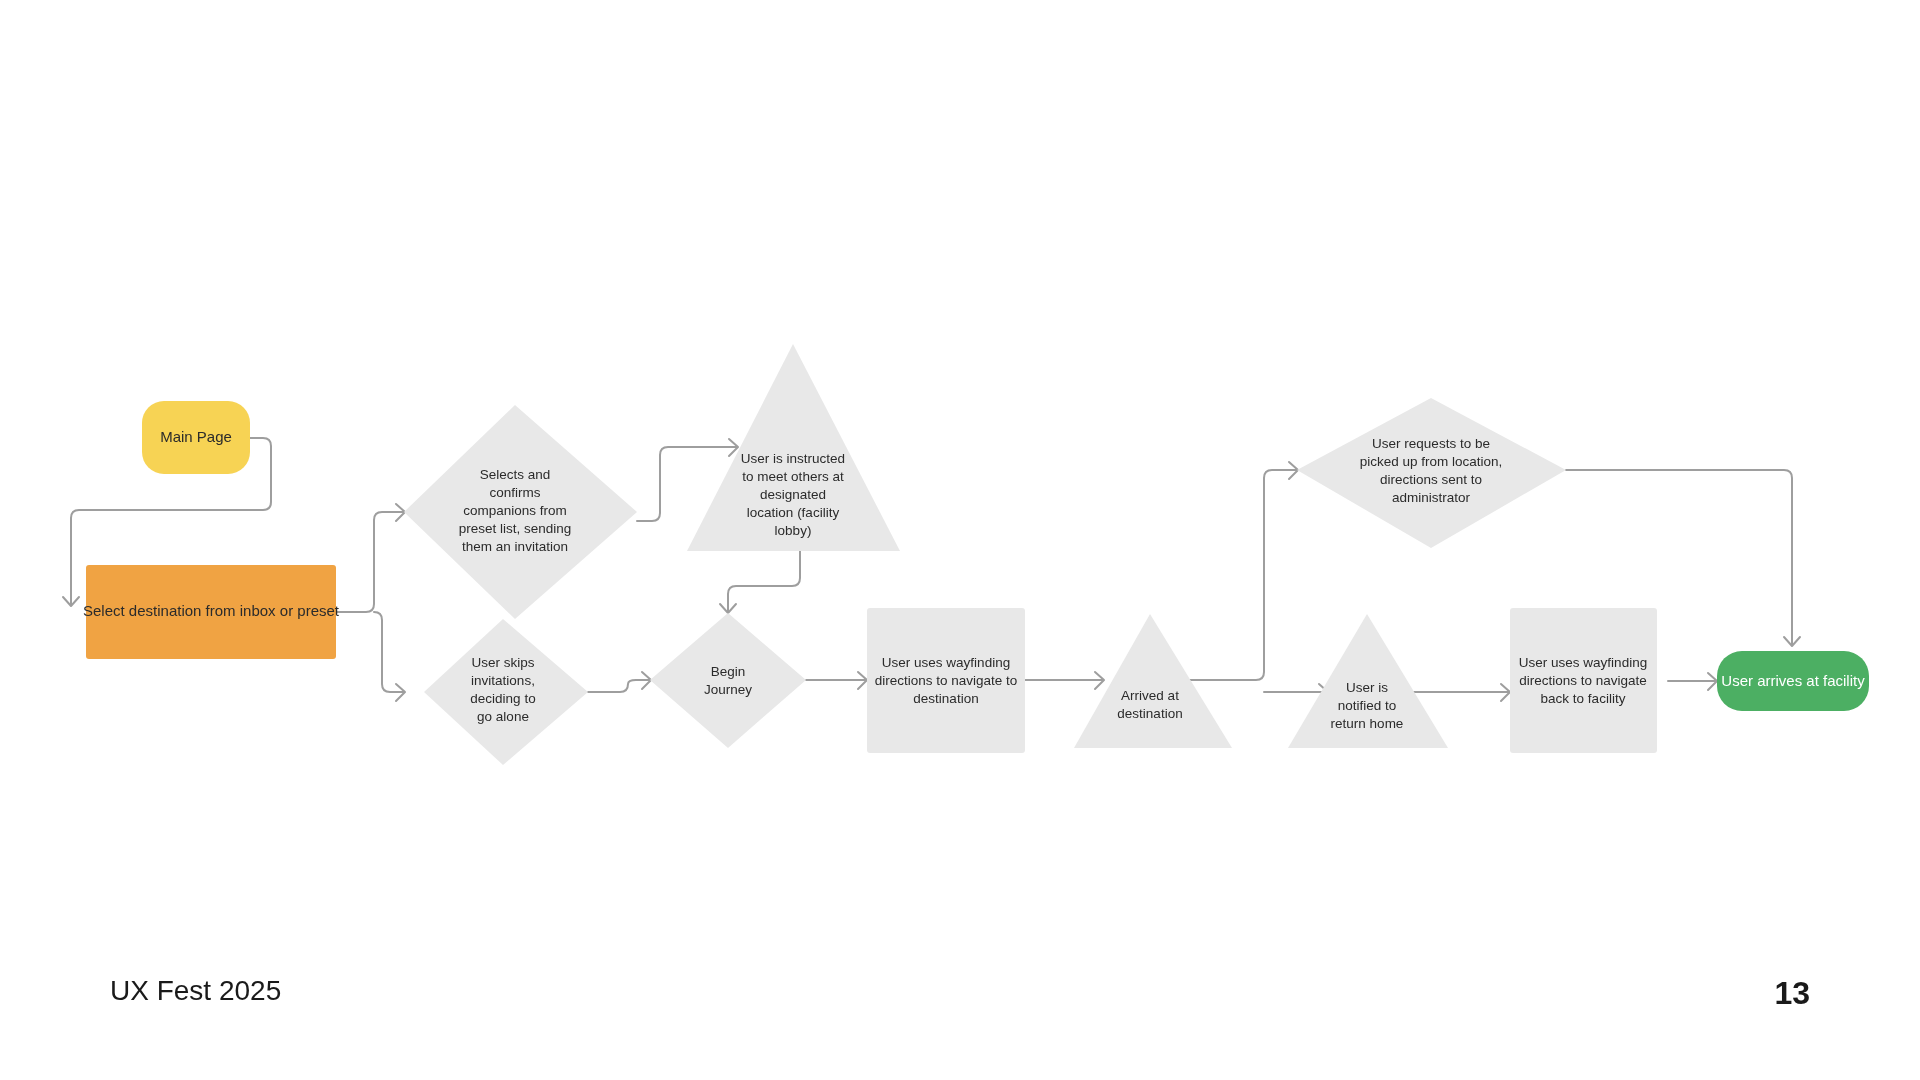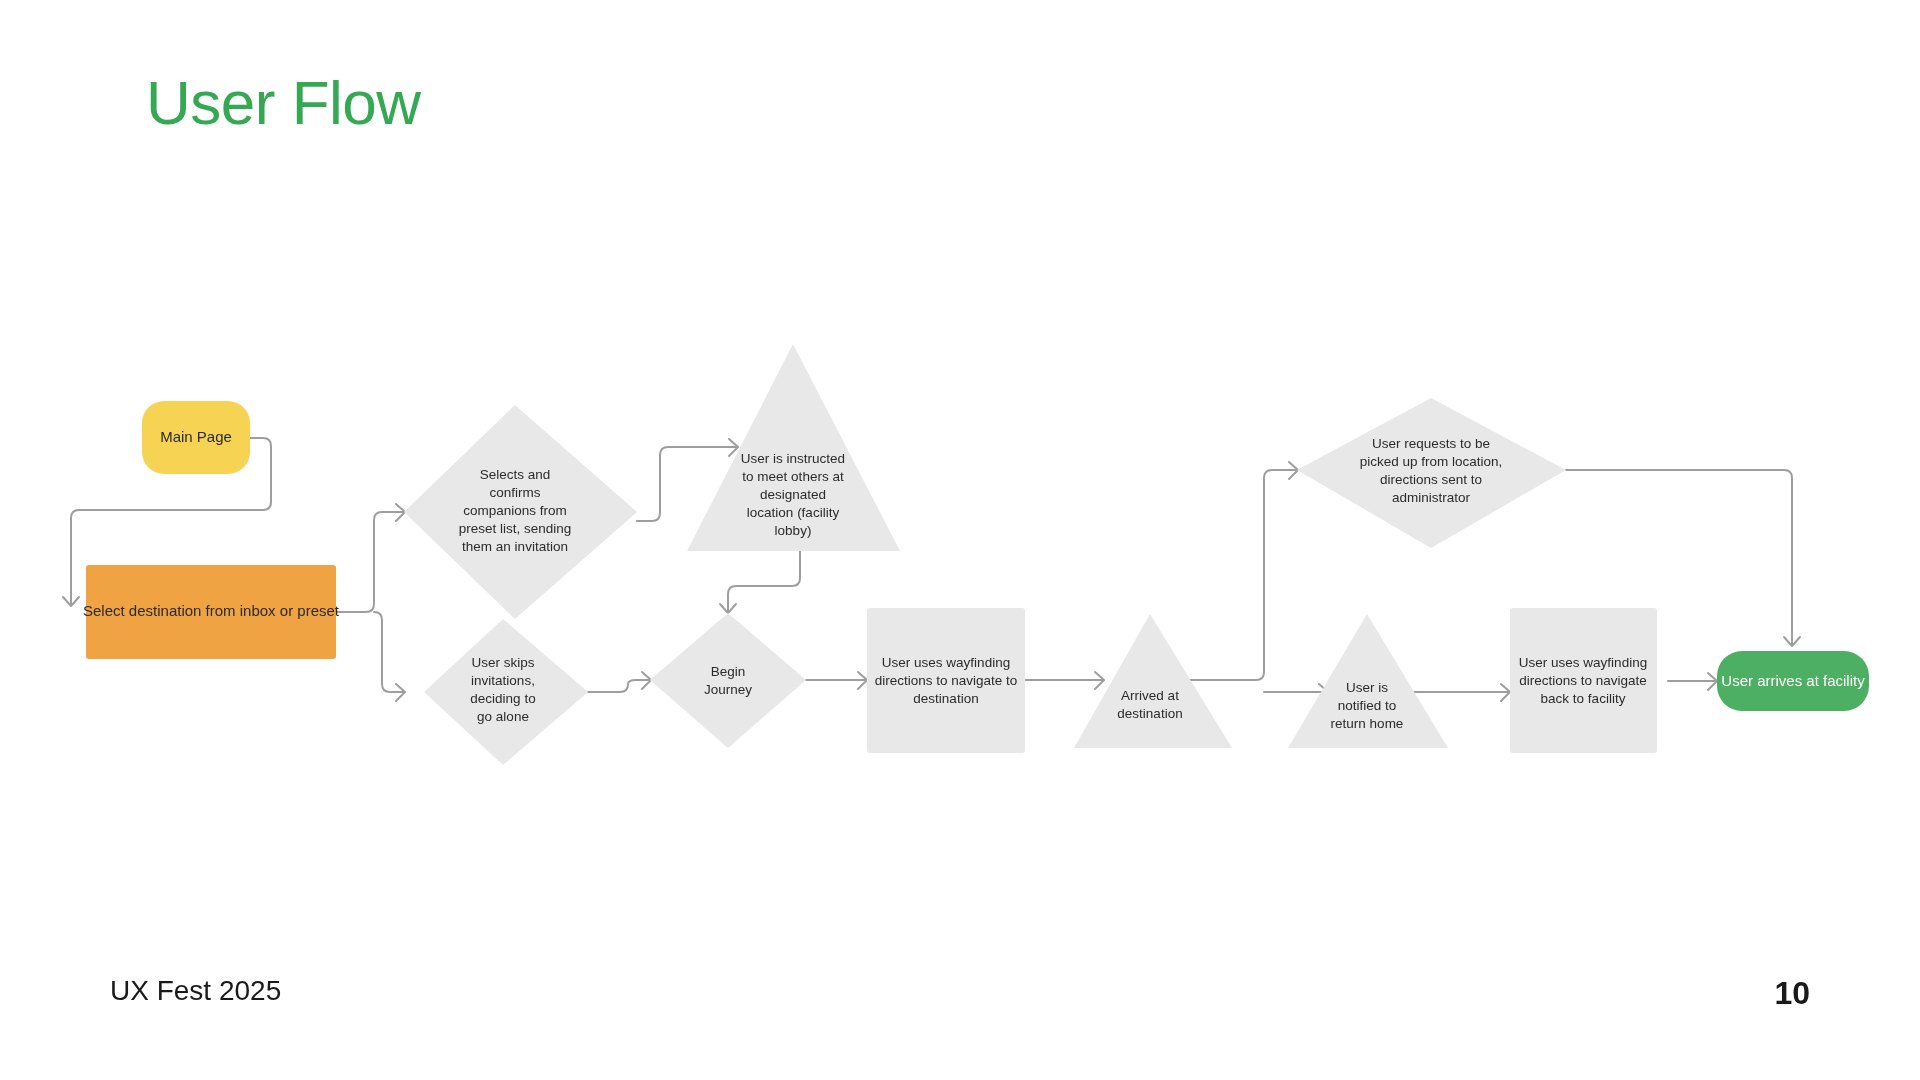--- a/index.html
+++ b/index.html
@@ -94,21 +94,20 @@
     stroke-width: 2;
     stroke-linecap: round;
     stroke-linejoin: round;
   }
 </style>
 </head>
 <body>
 
 <div class="slide">
 
-  <div id="slide-title">User Flow</div>
 
   <svg id="flow-canvas" viewBox="0 0 1920 1080">
 
     <g>
 
       <path class="connector" d="M 250 438 L 263 438 Q 271 438 271 446 L 271 502 Q 271 510 263 510 L 79 510 Q 71 510 71 518 L 71 605"></path>
       <path class="arrow-head" d="M 63 597 L 71 606 L 79 597"></path>
 
       <path class="connector" d="M 336 612 L 366 612 Q 374 612 374 604 L 374 520 Q 374 512 382 512 L 404 512"></path>
       <path class="arrow-head" d="M 396 504 L 405 512 L 396 521"></path>
@@ -229,15 +228,15 @@
 
       <g>
         <rect class="node-shape-end" x="1717" y="651" width="152" height="60" rx="25" ry="25"></rect>
         <text class="node-label node-label-end" x="1793" y="682">User arrives at facility</text>
       </g>
 
     </g>
   </svg>
 
   <div id="footer-brand">UX Fest 2025</div>
-  <div id="page-number">10</div>
+  <div id="page-number">13</div>
 
 </div>
 
 </body></html>

